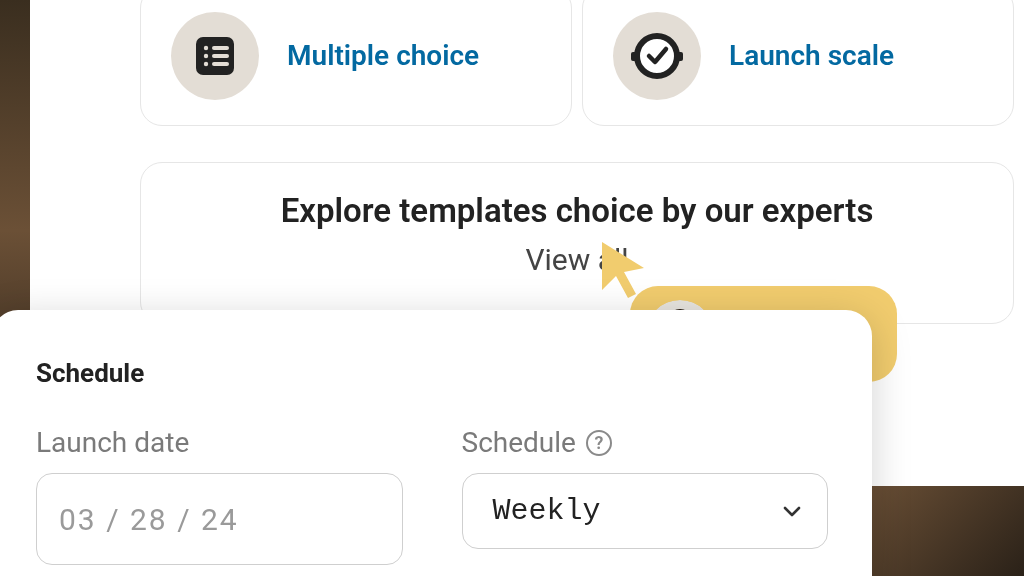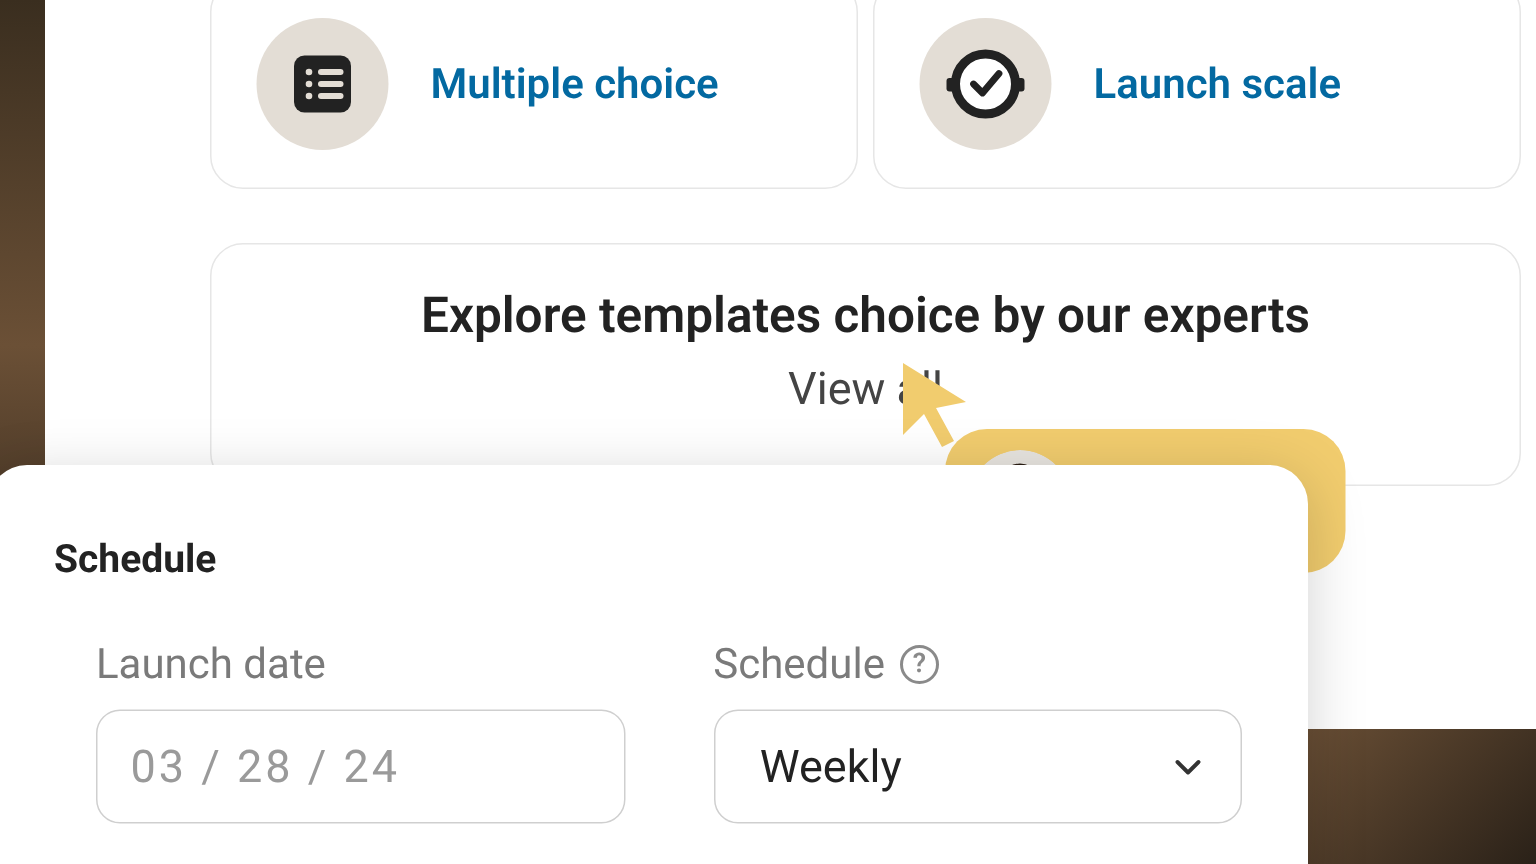--- a/index.html
+++ b/index.html
@@ -122,21 +122,20 @@
   }
   .schedule-title {
     font-size: 26px;
     font-weight: 700;
     color: #222;
     margin-bottom: 38px;
   }
   .schedule-fields {
     display: flex;
     gap: 59px;
-    margin-left: 28px;
   }
   .field-col { flex: 1; min-width: 0; }
   .field-label {
     font-size: 28px;
     color: #7a7a7a;
     font-weight: 450;
     margin-bottom: 14px;
     display: flex;
     align-items: center;
     gap: 10px;
@@ -151,21 +150,21 @@
     font-size: 18px;
     color: #8a8a8a;
     font-weight: 600;
   }
   .date-group {
     display: flex;
     align-items: stretch;
     border: 1.5px solid #cfcfcf;
     border-radius: 16px;
     overflow: hidden;
-    height: 76px;
+    height: 92px;
   }
   .date-input {
     flex: 1;
     border: none;
     outline: none;
     font-size: 30px;
     color: #9a9a9a;
     padding: 0 22px;
     letter-spacing: 2px;
     background: transparent;
@@ -177,20 +176,21 @@
     border-radius: 16px;
     display: flex;
     align-items: center;
     justify-content: space-between;
     padding: 0 24px 0 30px;
     cursor: pointer;
   }
   .freq-value {
     font-size: 30px;
     color: #222;
+    font-family: Liberation Mono, monospace;
   }
   .chevron {
     width: 22px; height: 22px;
   }
 </style>
 </head>
 <body>
 
 <div class="bg-left"></div>
 <div class="bg-white"></div>

